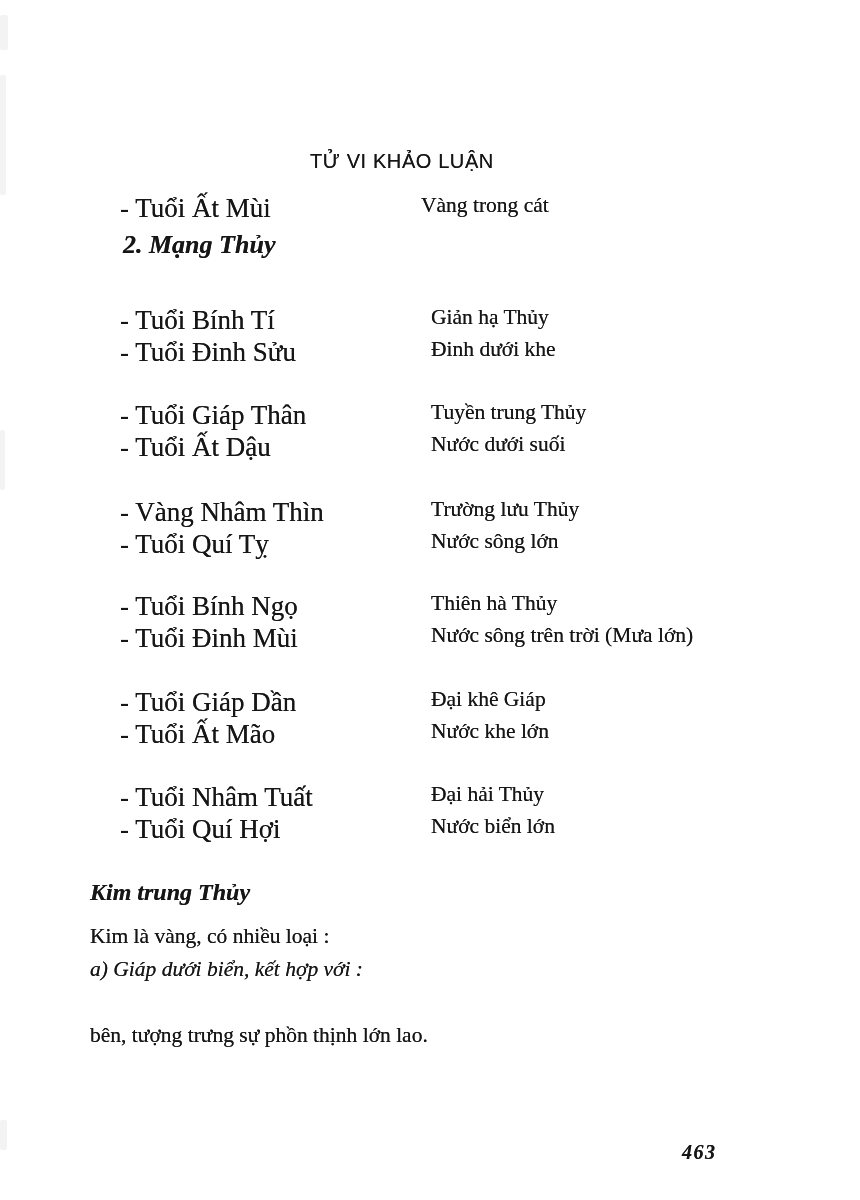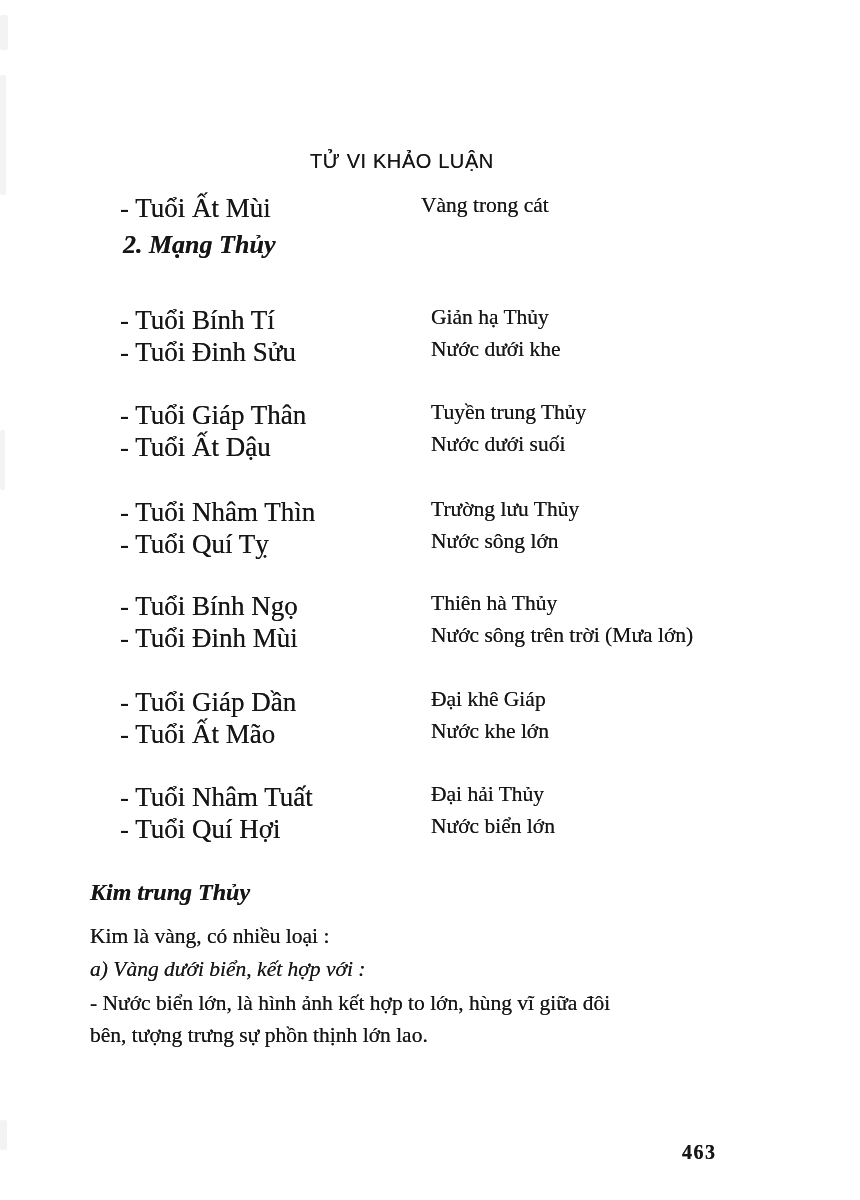--- a/index.html
+++ b/index.html
@@ -47,20 +47,21 @@
   .kim-line { position: absolute; left: 90px; font-size: 21.5px; }
   .kim-sub  { position: absolute; left: 90px; font-size: 21.5px; font-style: italic; font-weight: 500; }
   .para-line { position: absolute; left: 90px; font-size: 21.5px; }
 
   .page-number {
     position: absolute;
     left: 682px; top: 1141px;
     font-size: 20px;
     font-weight: bold;
     letter-spacing: 1.5px;
+    font-style: italic;
   }
 
   
   .edge-smudge { position: absolute; left: 0; background: #f3f3f3; border-radius: 2px; }
   .s1 { top: 15px;  width: 8px;  height: 35px; }
   .s2 { top: 75px;  width: 6px;  height: 120px; }
   .s3 { top: 430px; width: 5px;  height: 60px; }
   .s4 { top: 1120px; width: 7px; height: 30px; }
 </style>
 </head>
@@ -81,34 +82,34 @@
   </div>
 
   <div class="heading-2 txt">2. Mạng Thủy</div>
 
   <div class="pair-row" style="top:305px">
     <span class="lbl txt">- Tuổi Bính Tí</span>
     <span class="val txt">Giản hạ Thủy</span>
   </div>
   <div class="pair-row" style="top:337px">
     <span class="lbl txt">- Tuổi Đinh Sửu</span>
-    <span class="val txt">Nước dưới khe</span>
+    <span class="val txt">Đinh dưới khe</span>
   </div>
 
   <div class="pair-row" style="top:400px">
     <span class="lbl txt">- Tuổi Giáp Thân</span>
     <span class="val txt">Tuyền trung Thủy</span>
   </div>
   <div class="pair-row" style="top:432px">
     <span class="lbl txt">- Tuổi Ất Dậu</span>
     <span class="val txt">Nước dưới suối</span>
   </div>
 
   <div class="pair-row" style="top:497px">
-    <span class="lbl txt">- Tuổi Nhâm Thìn</span>
+    <span class="lbl txt">- Vàng Nhâm Thìn</span>
     <span class="val txt">Trường lưu Thủy</span>
   </div>
   <div class="pair-row" style="top:529px">
     <span class="lbl txt">- Tuổi Quí Tỵ</span>
     <span class="val txt">Nước sông lớn</span>
   </div>
 
   <div class="pair-row" style="top:591px">
     <span class="lbl txt">- Tuổi Bính Ngọ</span>
     <span class="val txt">Thiên hà Thủy</span>
@@ -131,19 +132,18 @@
     <span class="lbl txt">- Tuổi Nhâm Tuất</span>
     <span class="val txt">Đại hải Thủy</span>
   </div>
   <div class="pair-row" style="top:814px">
     <span class="lbl txt">- Tuổi Quí Hợi</span>
     <span class="val txt">Nước biển lớn</span>
   </div>
 
   <div class="kim-heading txt">Kim trung Thủy</div>
   <div class="kim-line txt" style="top:924px">Kim là vàng, có nhiều loại :</div>
-  <div class="kim-sub txt" style="top:957px">a) Vàng dưới biển, kết hợp với :</div>
-  <div class="para-line txt" style="top:991px">- Nước biển lớn, là hình ảnh kết hợp to lớn, hùng vĩ giữa đôi</div>
+  <div class="kim-sub txt" style="top:957px">a) Giáp dưới biển, kết hợp với :</div>
   <div class="para-line txt" style="top:1023px">bên, tượng trưng sự phồn thịnh lớn lao.</div>
 
   <div class="page-number txt">463</div>
 
 </div>
 
 </body></html>

